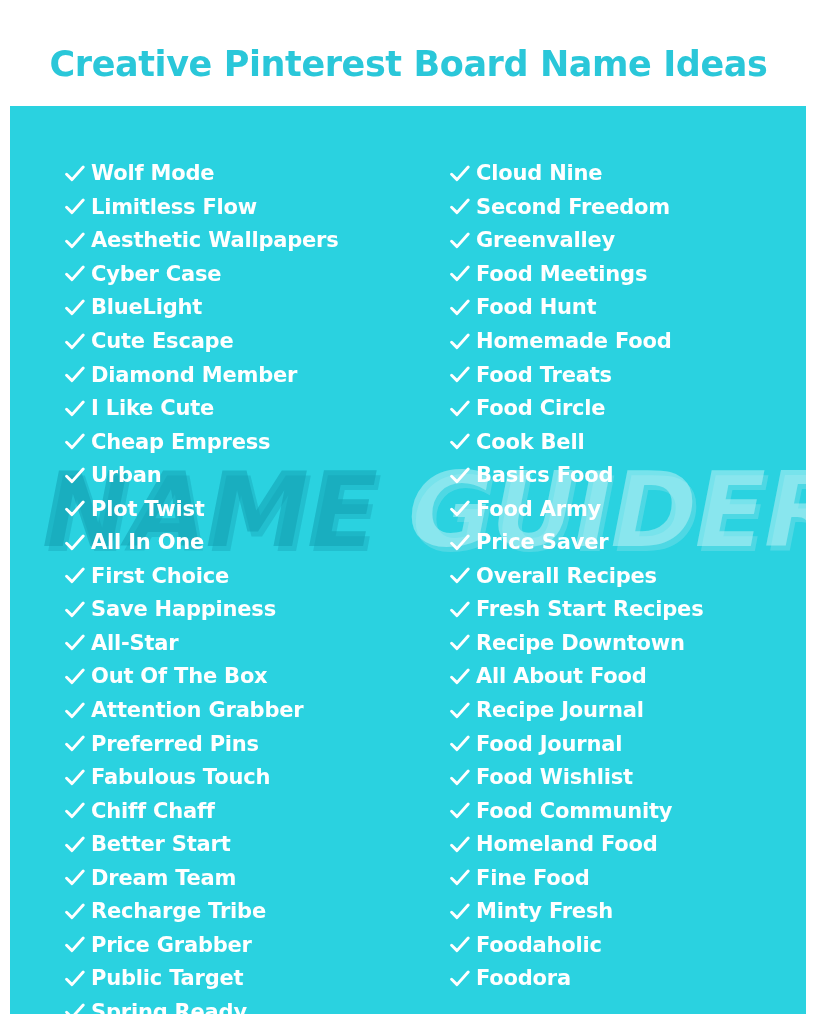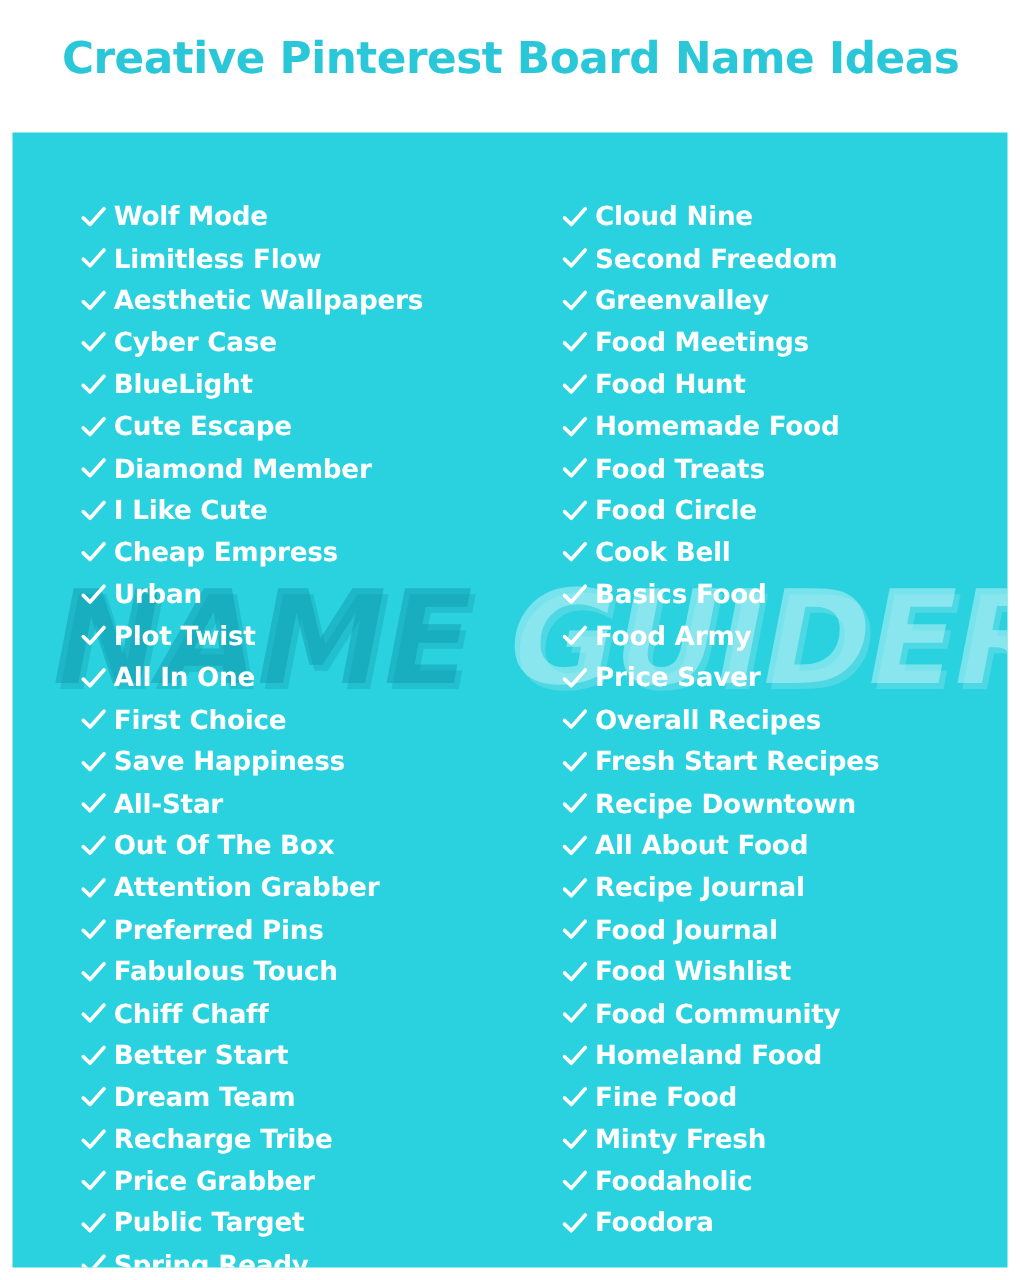--- a/index.html
+++ b/index.html
@@ -14,21 +14,21 @@
     font-family: "Liberation Sans", sans-serif;
     overflow: hidden;
     position: relative;
   }
 
   
   .header {
     height: 106px;
     background: #ffffff;
     display: flex;
-    align-items: flex-start;
+    align-items: flex-end;
     justify-content: center;
     box-sizing: border-box;
     padding-top: 6px;
   }
   .page-title {
     color: #2ac7d9;
     font-family: "DejaVu Sans", sans-serif;
     font-size: 35px;
     font-weight: bold;
     letter-spacing: -0.4px;

